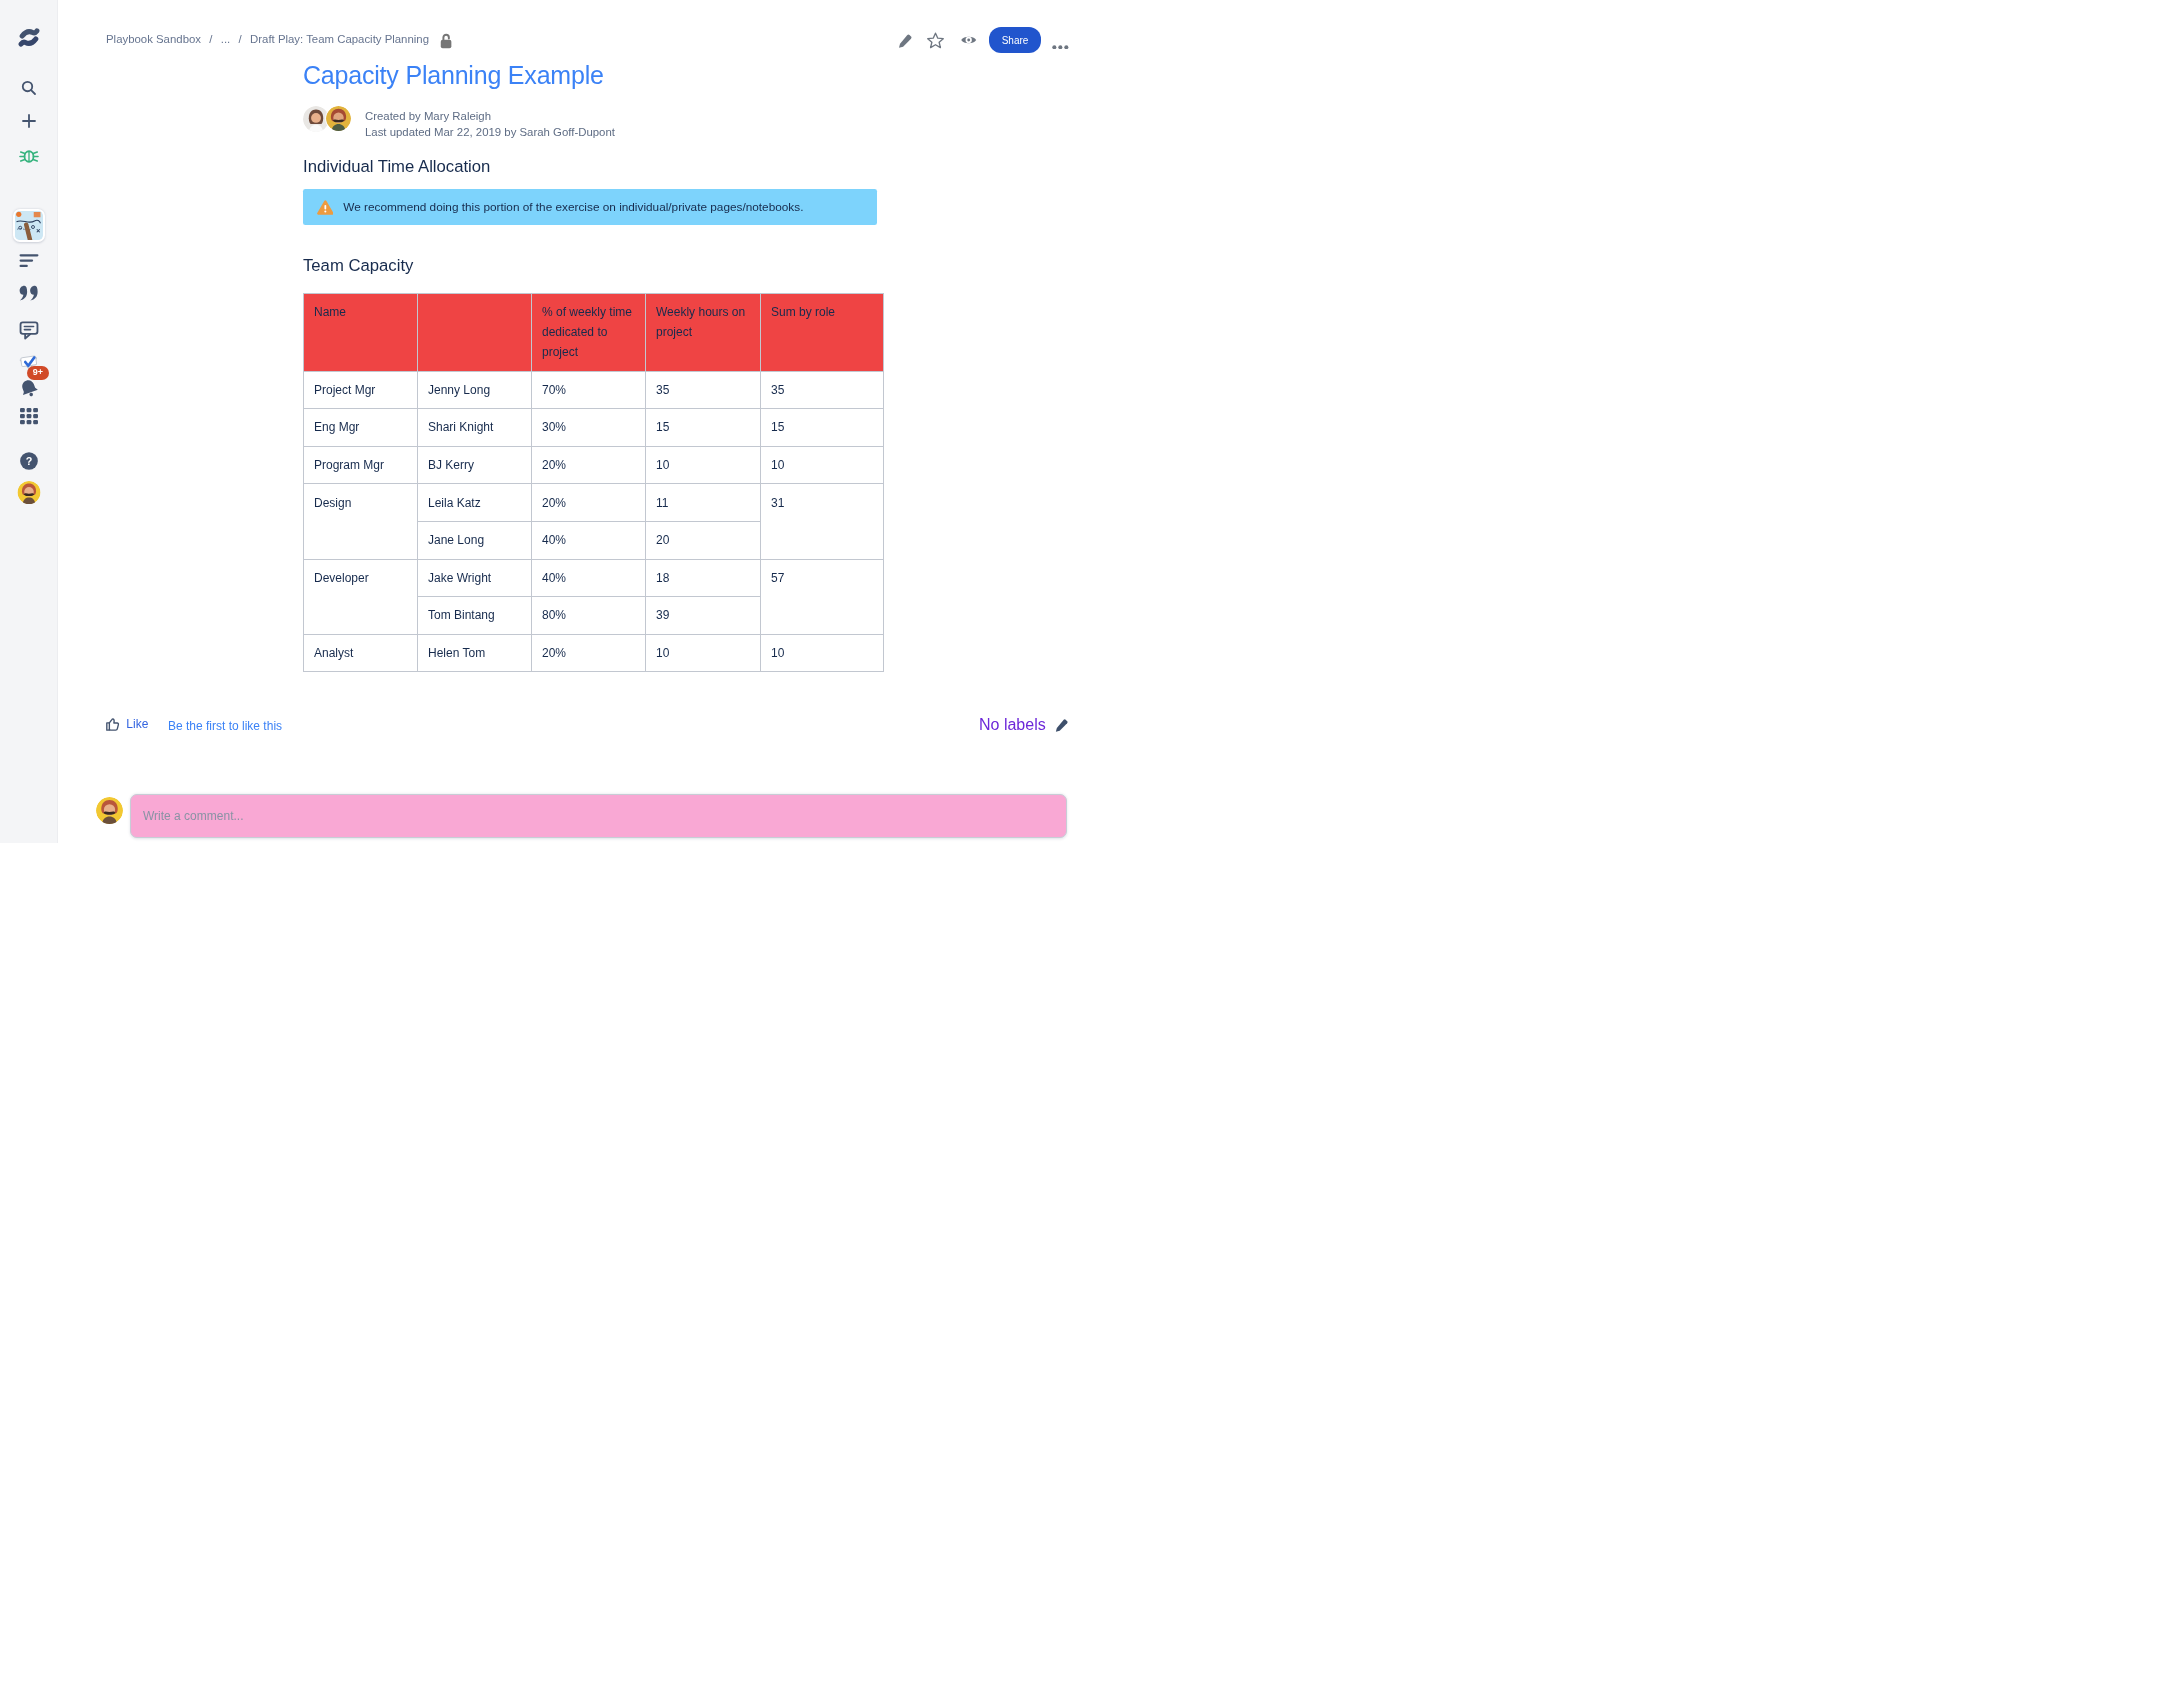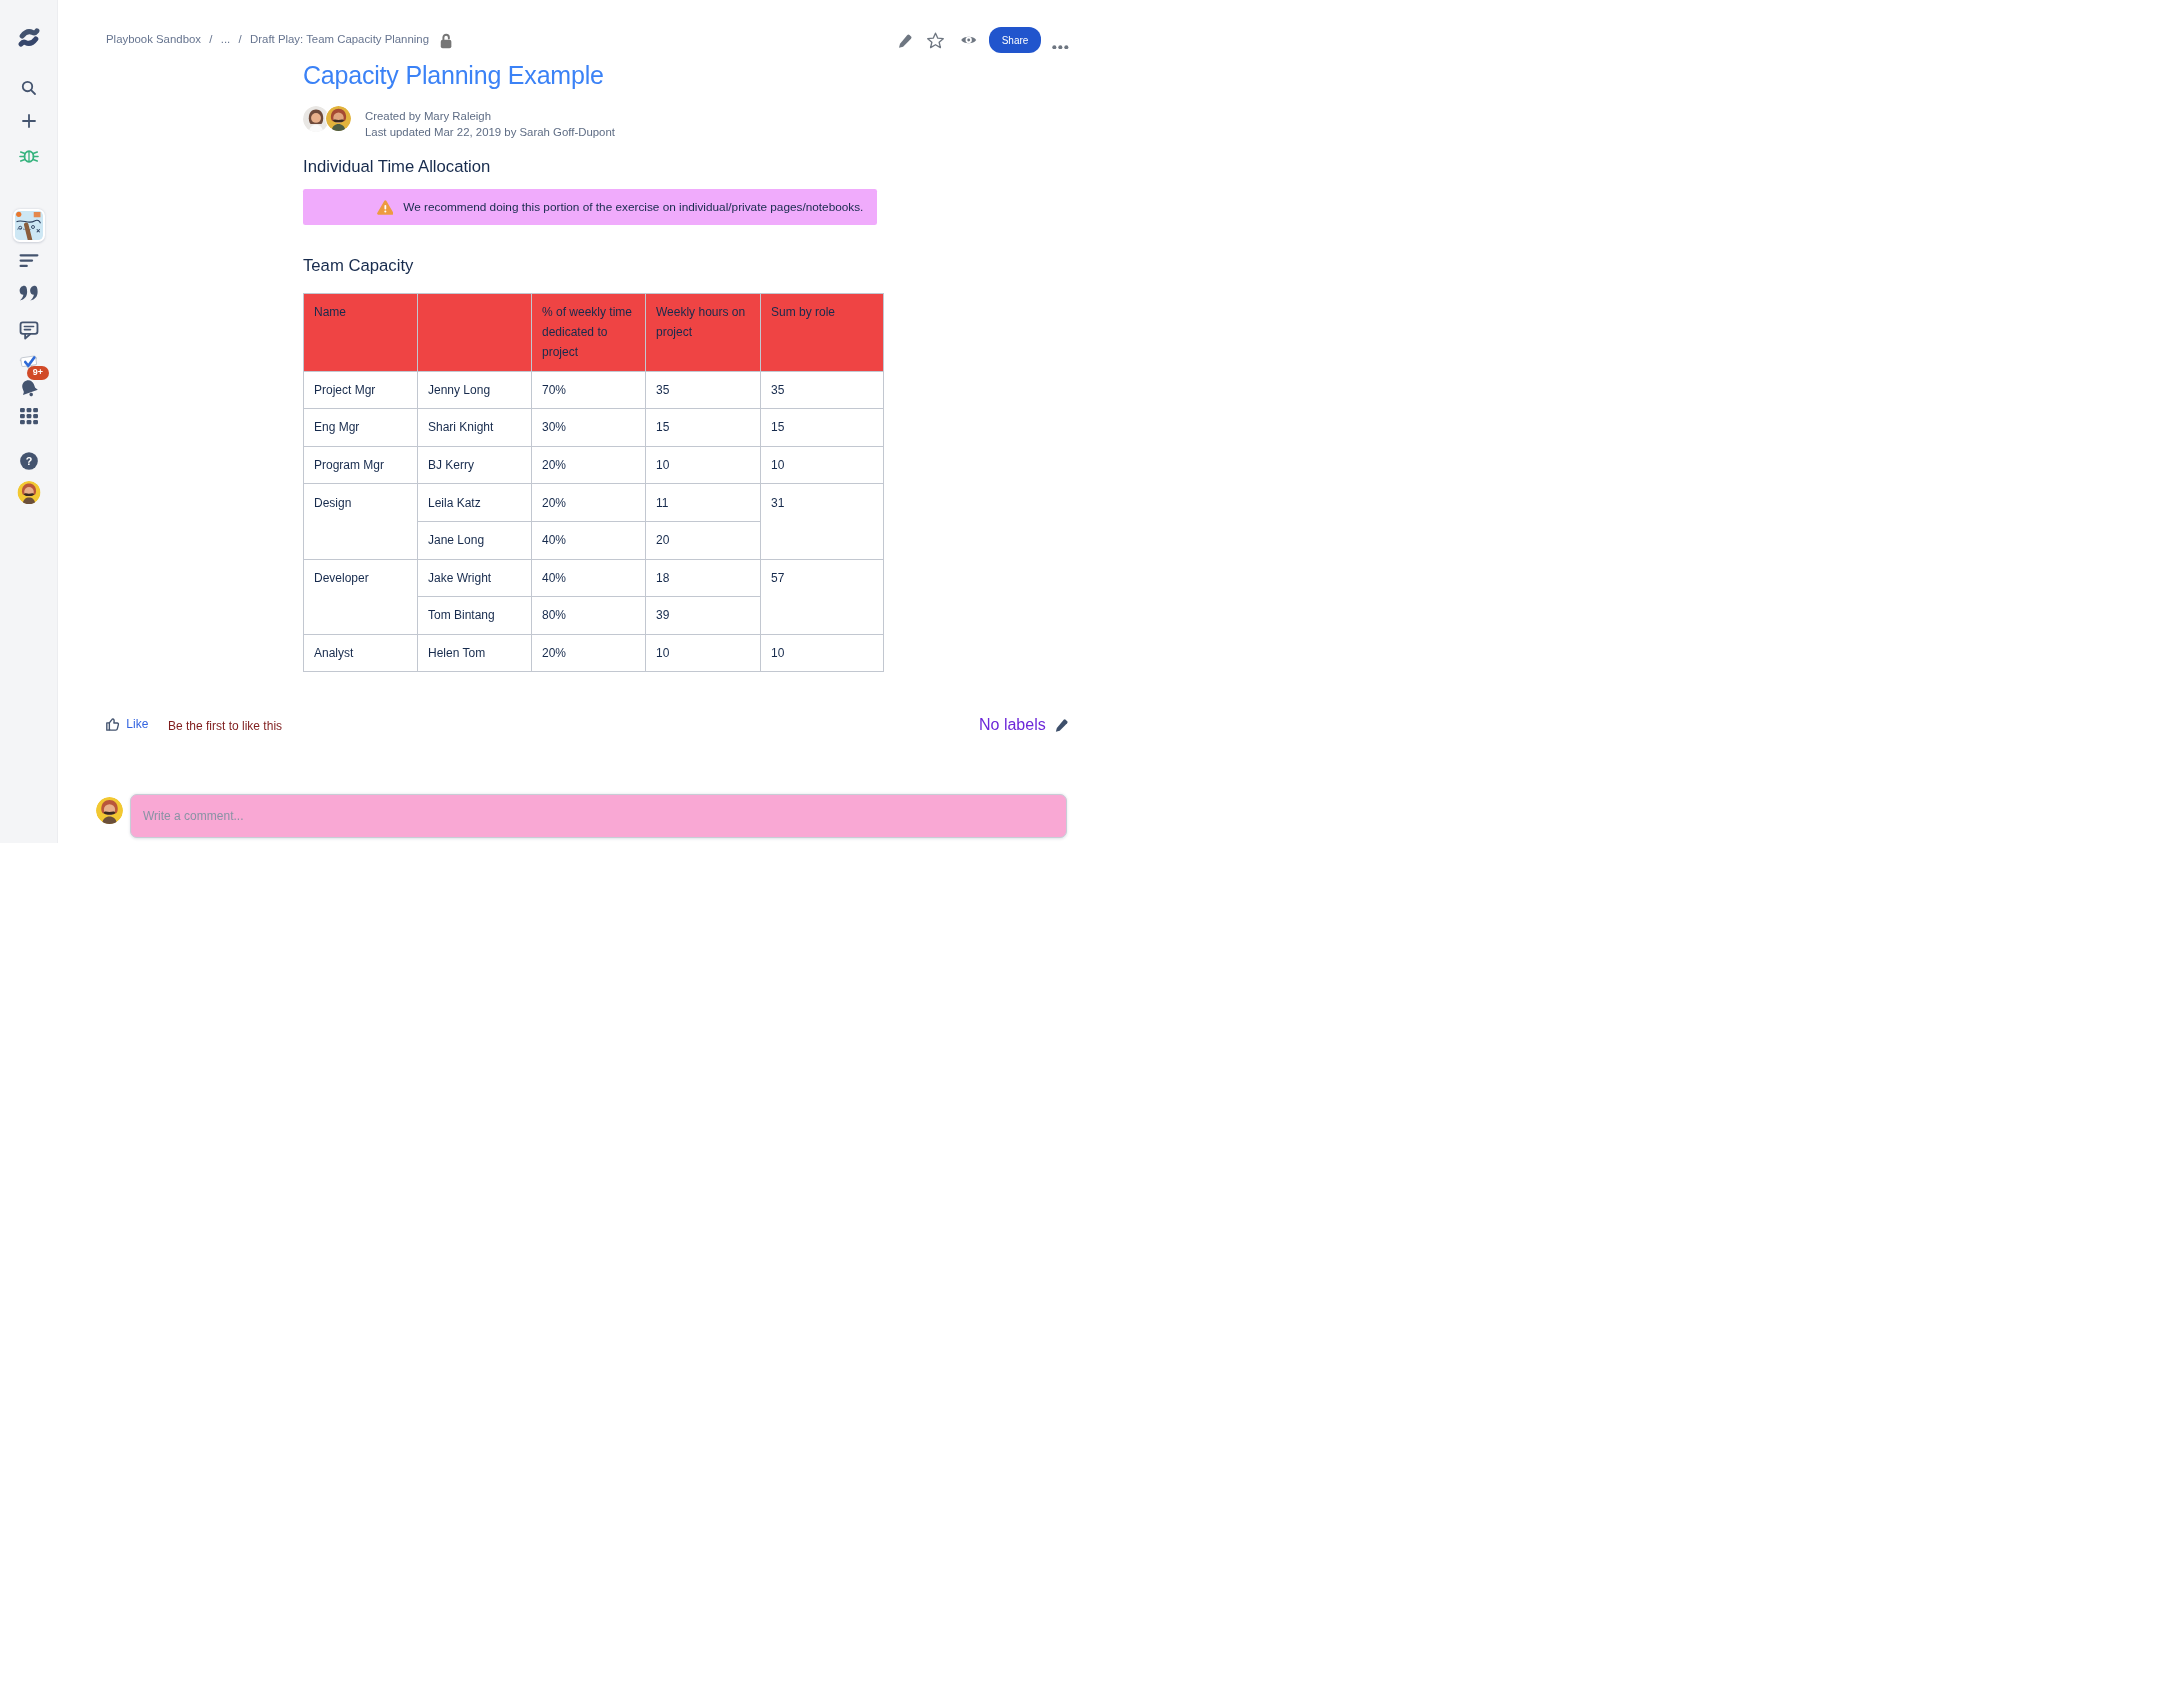--- a/index.html
+++ b/index.html
@@ -40,34 +40,34 @@
   .page-title { position:absolute; left:303px; top:61px; font-size:25px; font-weight:500; color:#3b82f6; margin:0; letter-spacing:-0.2px; }
   .avatar { border-radius:50%; overflow:hidden; display:block; }
   .byline-av1 { position:absolute; left:303px; top:106px; width:26px; height:26px; }
   .byline-av2 { position:absolute; left:325px; top:105px; width:27px; height:27px; border:1.5px solid #fff; }
   .byline { position:absolute; left:365px; top:108px; font-size:11.4px; color:#5E6C84; line-height:16px; }
   .h2 { position:absolute; left:303px; font-size:16.7px; font-weight:500; color:#172B4D; margin:0; }
   .h2-individual { top:157px; }
   .h2-team { top:256px; }
   .warn-banner {
     position:absolute; left:303px; top:189px; width:574px; height:36px;
-    background:#f0abfc; border-radius:2.3px; display:flex; align-items:center; padding:0 13.6px; gap:10px;justify-content:flex-end;
+    background:#7dd3fc; border-radius:2.3px; display:flex; align-items:center; padding:0 13.6px; gap:10px;
   }
   .warn-banner span { font-size:11.8px; color:#172B4D; }
   
   table.cap { position:absolute; left:303px; top:293px; border-collapse:collapse; table-layout:fixed; width:580px; font-size:12px; color:#172B4D; }
   .cap th, .cap td {
     border:0.8px solid #C2C7D0; padding:8.3px 10px; text-align:left; vertical-align:top;
     font-weight:400; line-height:20px;
   }
   .cap th { background:#ef4444; }
   
   .like-row { position:absolute; left:105px; top:716px; display:flex; align-items:center; gap:5.3px; cursor:pointer; }
   .like-label { color:#3364E0; font-size:12px; }
-  .like-hint { position:absolute; left:168px; top:719px; font-size:12px; color:#7f1d1d; }
+  .like-hint { position:absolute; left:168px; top:719px; font-size:12px; color:#3b82f6; }
   .labels-row { position:absolute; right:23px; top:716px; display:flex; align-items:center; gap:8.3px; }
   .labels-text { font-size:16px; color:#6d28d9; }
   .comment-av { position:absolute; left:96px; top:797px; width:27px; height:27px; }
   .comment-box {
     position:absolute; left:130px; top:794px; width:937px; height:44px;
     border:0.8px solid #C8CDD6; border-radius:7px; box-shadow:0 0.8px 3px rgba(9,30,66,.13);
     background:#f9a8d4;
   }
   .comment-box input {
     width:100%; height:100%; border:none; outline:none; background:transparent;

